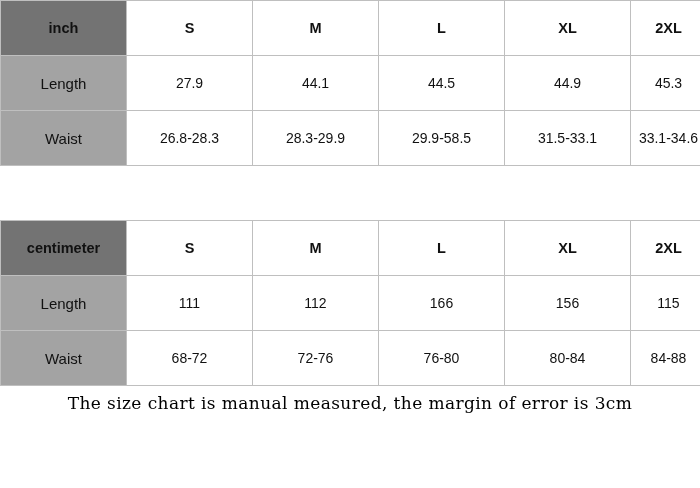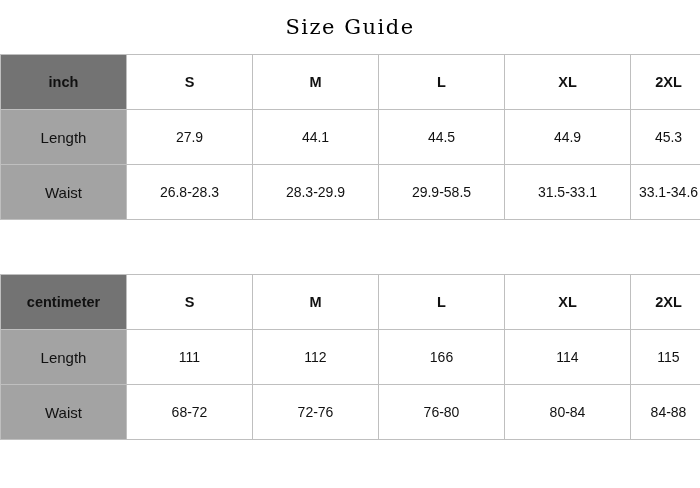--- a/index.html
+++ b/index.html
@@ -84,21 +84,20 @@
   }
   .cm-table td {
     font-size: 13.5px;
   }
 </style>
 </head>
 <body>
 
 <div class="page">
 
-  <div class="title">Size Guide</div>
 
   <table class="size-table inch-table">
     <tbody>
       <tr class="header-row">
         <td class="unit-cell">inch</td>
         <td class="data-cell">S</td>
         <td class="data-cell">M</td>
         <td class="data-cell">L</td>
         <td class="data-cell">XL</td>
         <td class="data-cell last">2XL</td>
@@ -132,28 +131,29 @@
         <td class="data-cell">M</td>
         <td class="data-cell">L</td>
         <td class="data-cell">XL</td>
         <td class="data-cell last">2XL</td>
       </tr>
       <tr>
         <td class="label-cell">Length</td>
         <td class="data-cell">111</td>
         <td class="data-cell">112</td>
         <td class="data-cell">166</td>
-        <td class="data-cell">114</td>
+        <td class="data-cell">156</td>
         <td class="data-cell last">115</td>
       </tr>
       <tr>
         <td class="label-cell">Waist</td>
         <td class="data-cell">68-72</td>
         <td class="data-cell">72-76</td>
         <td class="data-cell">76-80</td>
         <td class="data-cell">80-84</td>
         <td class="data-cell last">84-88</td>
       </tr>
     </tbody>
   </table>
 
+  <div class="footnote">The size chart is manual measured, the margin of error is 3cm</div>
 
 </div>
 
 </body></html>

